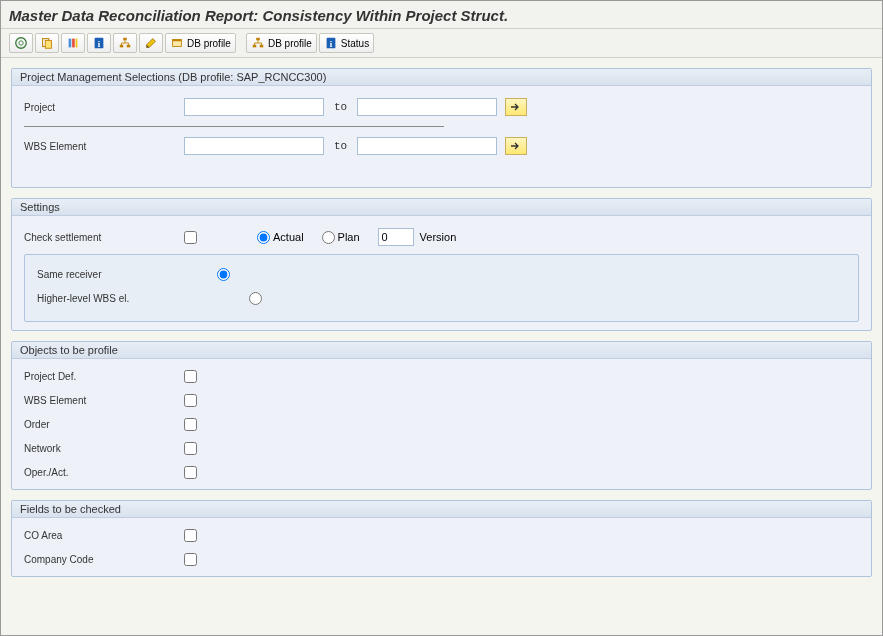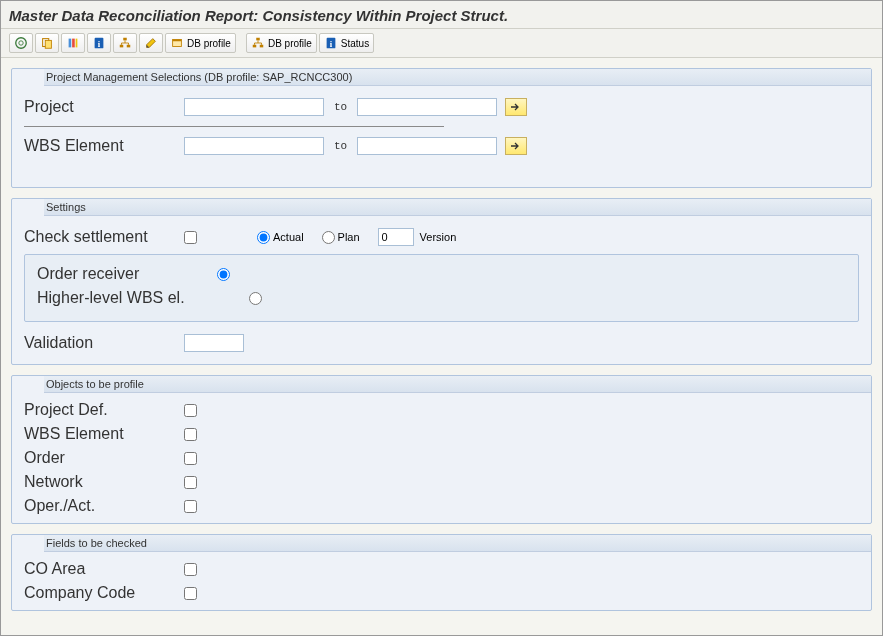--- a/index.html
+++ b/index.html
@@ -48,37 +48,36 @@
   .tb-btn svg { width: 14px; height: 14px; }
   .content { padding: 10px; background: #f5f5f0;}
   .group {
     border: 1px solid #b0c4de;
     background: #eef2f8;
     margin-bottom: 10px;
     border-radius: 2px;
   }
   .group-title {
     background: linear-gradient(#e8eef5,#d8e2ee);
-    padding: 2px 2px;
+    padding: 2px 8px;
     font-size: 11px;
     color: #333;
     border-bottom: 1px solid #c0cde0;
-    margin-left: 32px;
   }
   .group-body { padding: 8px 12px; }
   .row {
     display: flex;
     align-items: center;
     min-height: 22px;
     margin: 2px 0;
   }
   .label {
     width: 160px;
     color: #333;
-    font-size: 16px;
+    font-size: 10px;
   }
   input[type=text].field {
     border: 1px solid #a9bfd6;
     height: 18px;
     padding: 0 3px;
     font-size: 11px;
     background: #fff;
   }
   .field-mid { width: 140px; }
   .field-small { width: 36px; }
@@ -222,34 +221,30 @@
         <span class="radio-lbl">Actual</span>
         <input type="radio" name="ap" style="">
         <span class="radio-lbl">Plan</span>
         <input type="text" class="field field-small" value="0" style="">
         <span style="margin-left:6px">Version</span>
       </div>
 
       <div class="inner-group">
         <div class="group-body" style="padding:6px 12px 10px 12px;">
           <div class="row">
-            <div class="label" style="width:180px">Order receiver</div>
+            <div class="label" style="width:180px">Same receiver</div>
             <input type="radio" name="st" checked="" style="">
           </div>
           <div class="row">
             <div class="label" style="width:212px">Higher-level WBS el.</div>
             <input type="radio" name="st" style="">
           </div>
         </div>
       </div>
 
-      <div class="row" style="margin-top:10px">
-        <div class="label">Validation</div>
-        <input type="text" class="field" style="width: 60px;" value="">
-      </div>
     </div>
   </div>
 
   <div class="group">
     <div class="group-title">Objects to be profile</div>
     <div class="group-body" style="padding:4px 12px;">
       <div class="row">
           <div class="label">Project Def.</div>
           <input type="checkbox" style="">
         </div>

